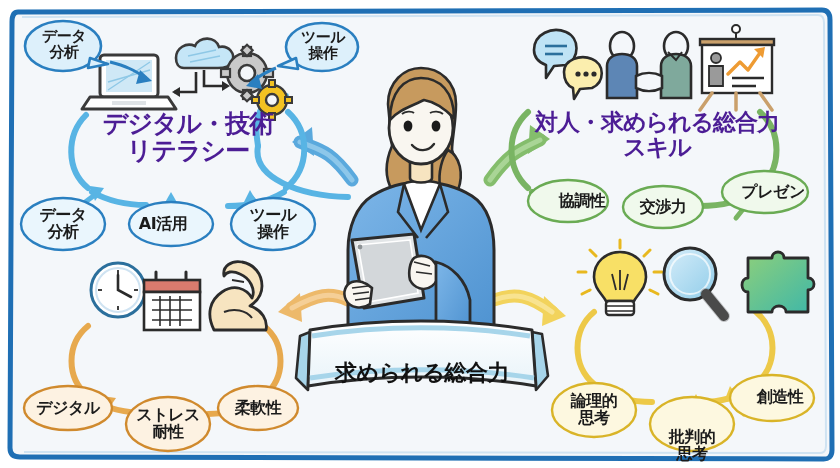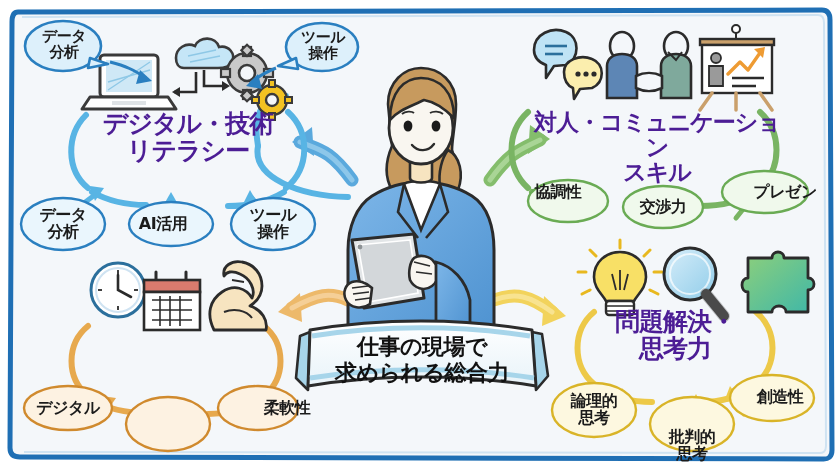--- a/index.html
+++ b/index.html
@@ -407,33 +407,32 @@
   <div class="lbl bubble-text" style="left:28px; top:28px; width:72px;">データ
 分析</div>
   <div class="lbl bubble-text" style="left:287px; top:29px; width:72px;">ツール
 操作</div>
   <div class="lbl pill-text" style="left:27px; top:206px; width:72px;">データ
 分析</div>
   <div class="lbl pill-text" style="left:131px; top:215px; width:64px;text-align:center;">AI活用</div>
   <div class="lbl pill-text" style="left:237px; top:206px; width:72px;">ツール
 操作</div>
 
-  <div class="lbl quad-title" style="left:523px; top:110px; width:268px; font-size:23px;">対人・コミュニケーション
+  <div class="lbl quad-title" style="left:523px; top:110px; width:268px; font-size:23px;">対人・求められる総合力
 スキル</div>
-  <div class="lbl pill-text" style="left:528px; top:183px; width:60px;">協調性</div>
+  <div class="lbl pill-text" style="left:528px; top:192px; width:60px;padding-left:24px;">協調性</div>
   <div class="lbl pill-text" style="left:623px; top:198px; width:80px;">交渉力</div>
-  <div class="lbl pill-text" style="left:722px; top:183px; width:102px;padding-left:12px;">プレゼン</div>
+  <div class="lbl pill-text" style="left:722px; top:183px; width:102px;">プレゼン</div>
 
   <div class="lbl pill-text" style="left:24px; top:399px; width:88px;">デジタル</div>
-  <div class="lbl pill-text" style="left:218px; top:399px; width:80px;margin-left:29px;">柔軟性</div>
-
-  <div class="lbl quad-title" style="left:598px; top:308px; width:154px;">問題解決・
-思考力</div>
+  <div class="lbl pill-text" style="left:132px; top:406px; width:72px;">ストレス
+耐性</div>
+  <div class="lbl pill-text" style="left:218px; top:399px; width:80px;">柔軟性</div>
+
   <div class="lbl pill-text" style="left:558px; top:392px; width:72px;">論理的
 思考</div>
   <div class="lbl pill-text" style="left:656px; top:406px; width:72px;margin-top:22px;">批判的
 思考</div>
   <div class="lbl pill-text" style="left:732px; top:388px; width:96px;">創造性</div>
 
-  <div class="lbl banner-text" style="left:322px; top:334px; width:200px;">仕事の現場で</div>
   <div class="lbl banner-text" style="left:312px; top:360px; width:220px;">求められる総合力</div>
 
 </div>
 
 </body></html>

